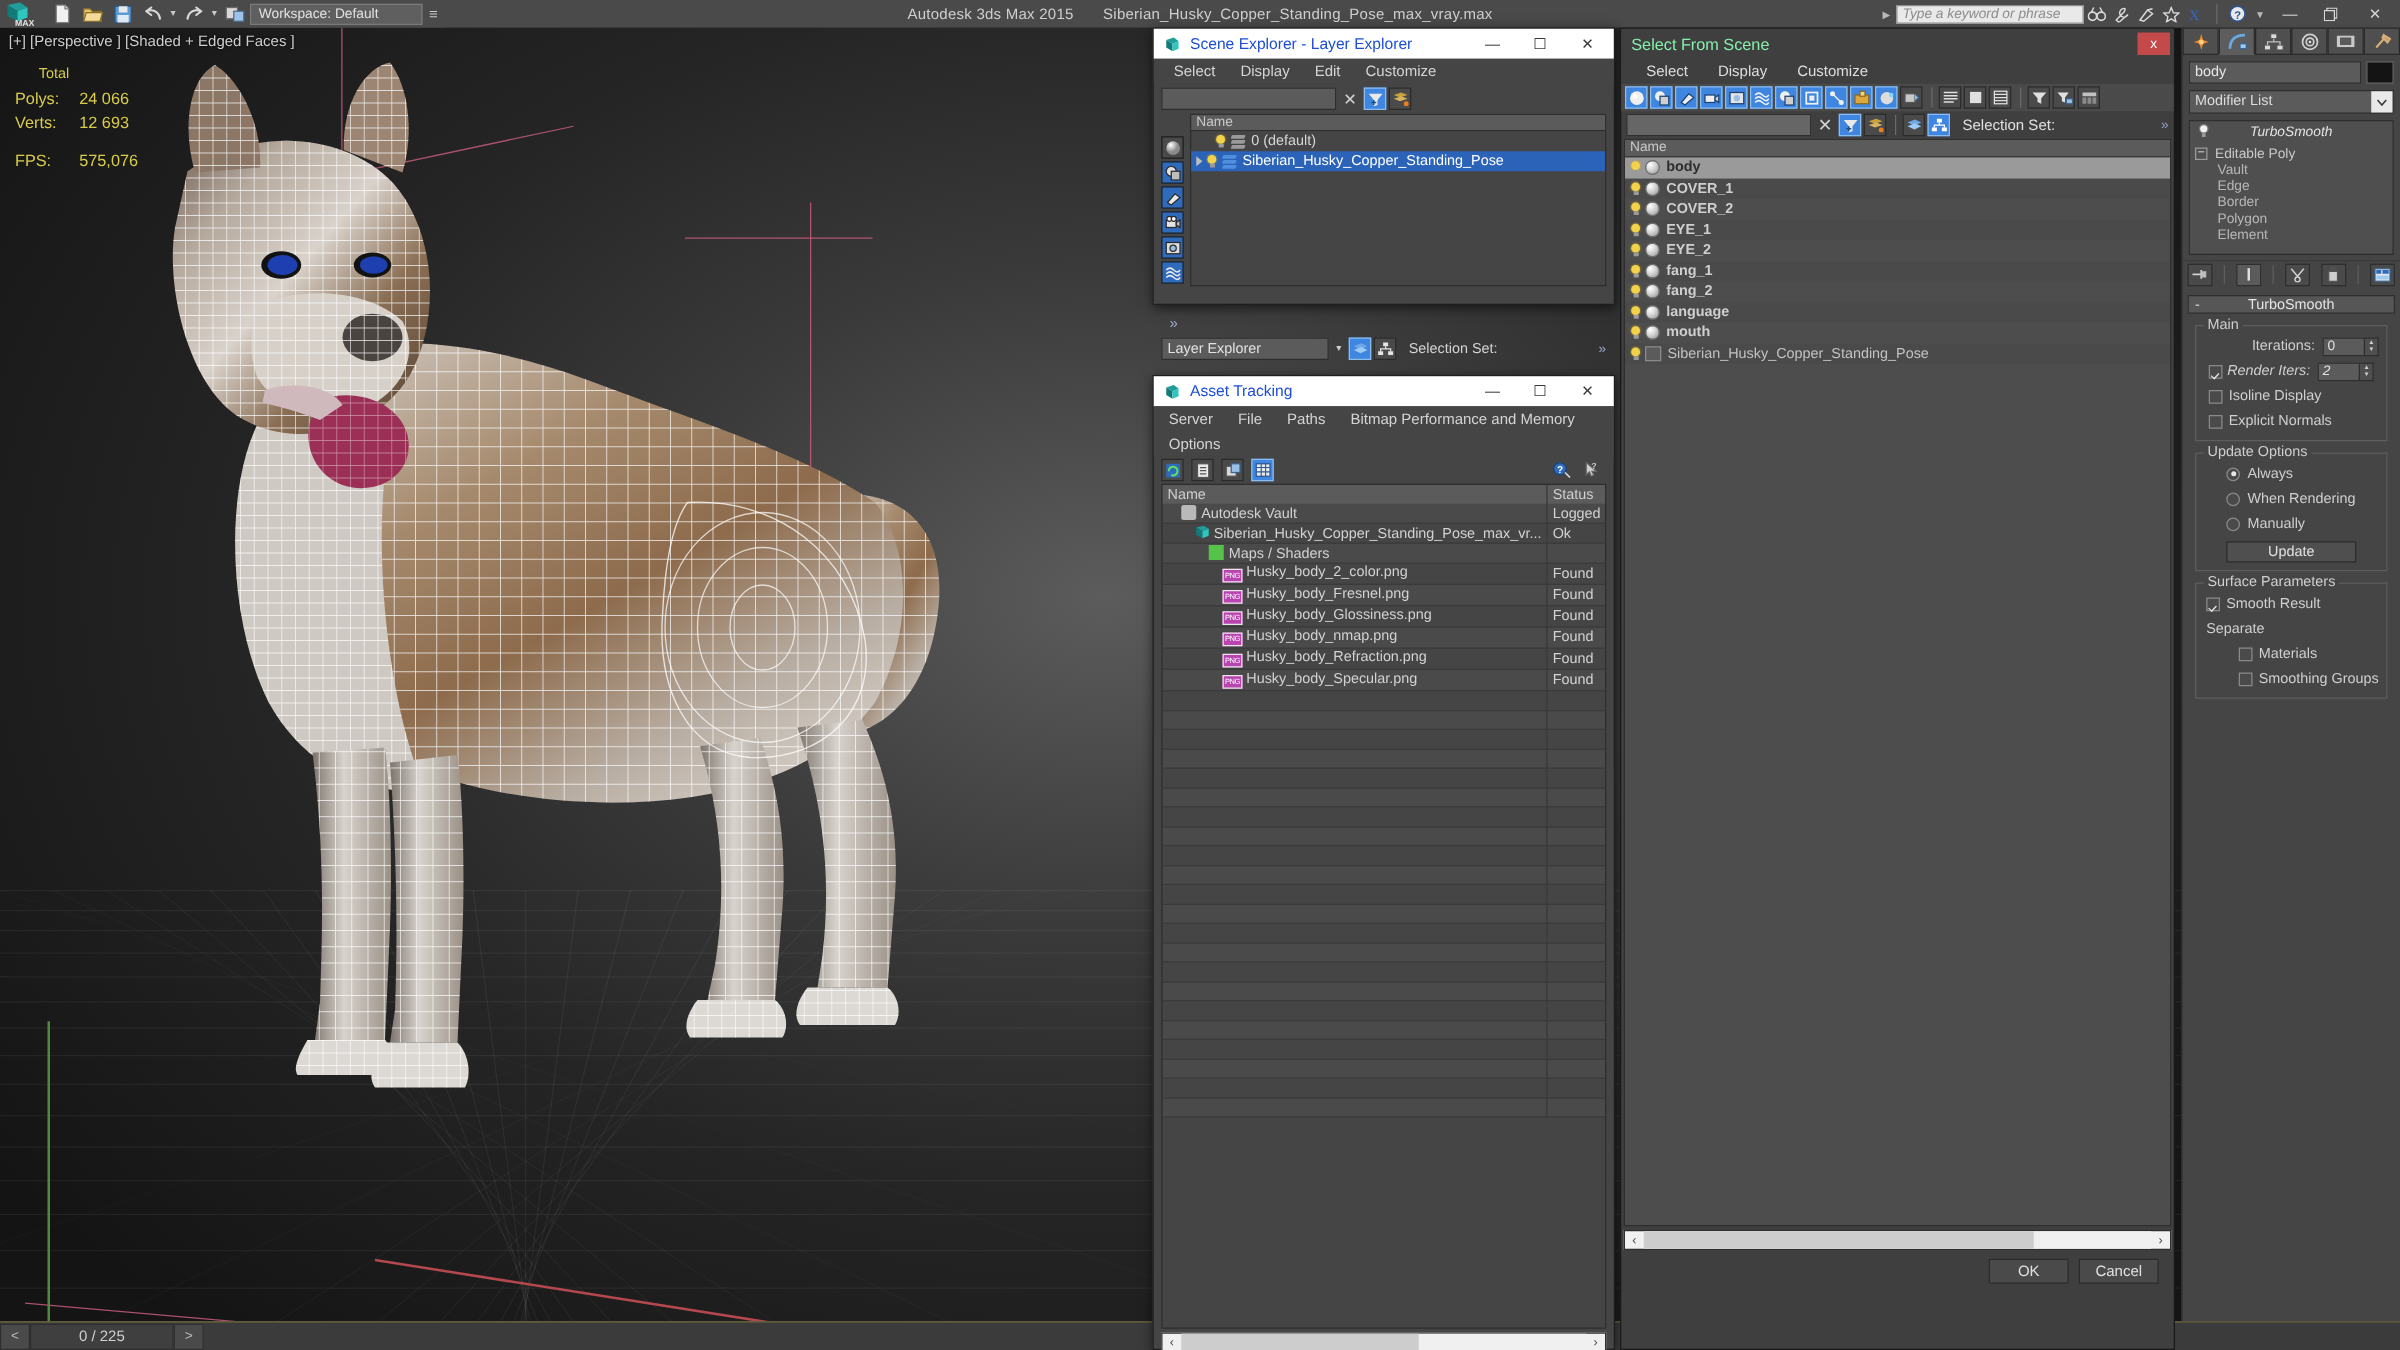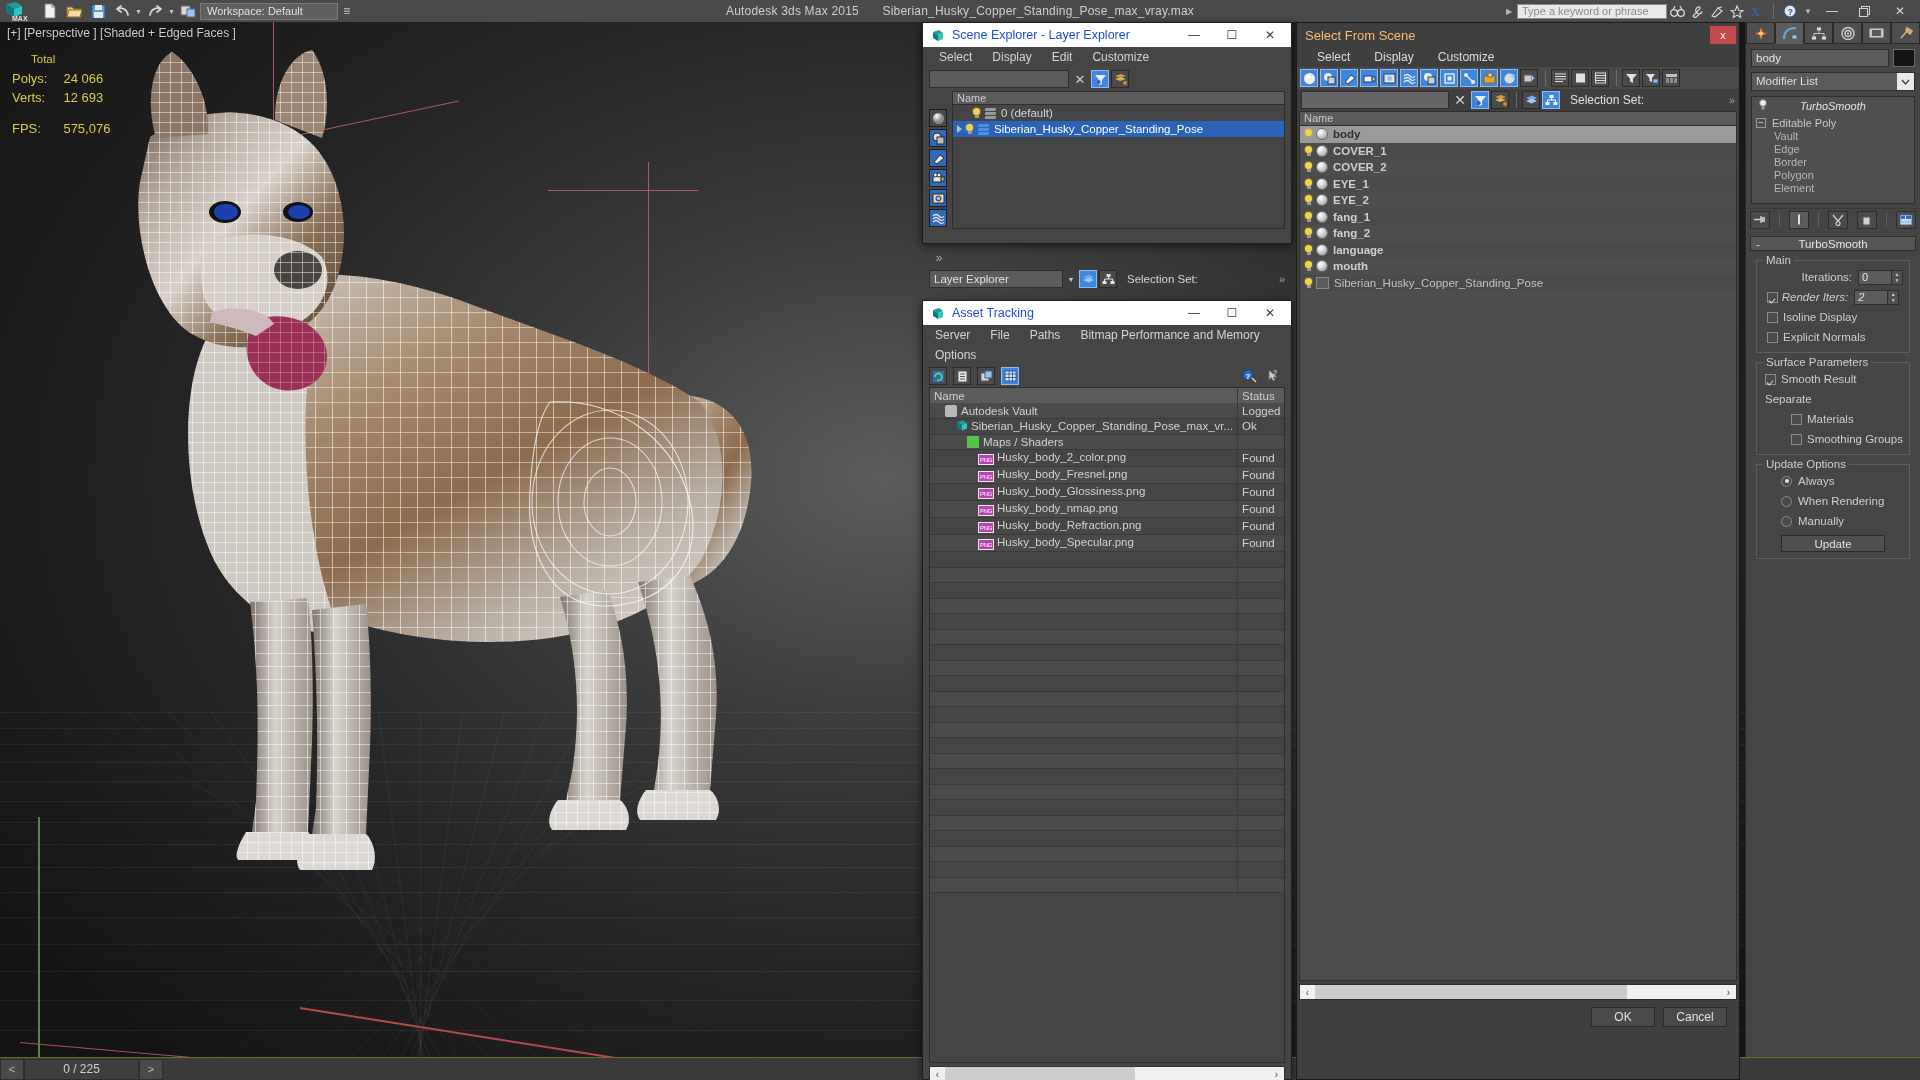--- a/index.html
+++ b/index.html
@@ -10,21 +10,21 @@
 
   
   .titlebar{ position:absolute; left:0; top:0; width:1920px; height:22px;
     background:#4a4a4a; display:flex; align-items:center; }
   .tb-center{ position:absolute; left:0; right:0; text-align:center; font-size:12px;
     color:#cfcfcf; letter-spacing:.2px; }
   .tb-center span{ margin:0 10px; }
   .tb-right{ position:absolute; right:0; top:0; height:22px; display:flex; align-items:center; }
   .tb-arrow{ width:16px; text-align:center; color:#b9b9b9; font-size:8px; }
   .kw-box{ width:150px; height:15px; background:#e9e9e9; border:1px solid #8d8d8d;
-    color:#8b8b8b; font-size:11px; padding:0 4px; line-height:13px;
+    color:#8b8b8b; font-style:italic; font-size:11px; padding:0 4px; line-height:13px;
     overflow:hidden; white-space:nowrap; }
   .tb-ico{ width:20px; height:20px; display:flex; align-items:center; justify-content:center; }
   .tb-ico svg{ display:block; }
   .win-btn{ width:32px; height:22px; display:flex; align-items:center; justify-content:center;
     color:#d6d6d6; font-size:12px; }
   .win-btn:last-child{ width:40px; }
   .tb-sep{ width:1px; height:16px; background:#6a6a6a; margin:0 6px; }
 
   
   .maintool{ position:absolute; left:0; top:0; height:22px; display:flex; align-items:center;
@@ -124,21 +124,21 @@
     line-height:10px; vertical-align:-1px; margin-right:3px; letter-spacing:-.4px;}
   .maxico{ display:inline-block; width:12px; height:12px; vertical-align:-2px; margin-right:3px;}
   .vaultico{ display:inline-block; width:12px; height:12px; background:#b9b9b9;
     vertical-align:-2px; margin-right:4px; border-radius:2px;}
   .mapsico{ display:inline-block; width:12px; height:12px; background:#57c24a;
     vertical-align:-2px; margin-right:4px; }
 
   
   .sfs{ position:absolute; background:#3f3f3f; border:1px solid #191919; }
   .sfs-cap{ height:24px; background:#3f3f3f; display:flex; align-items:center; padding-left:8px;}
-  .sfs-cap .t{ color:#fdba74; font-size:13px; }
+  .sfs-cap .t{ color:#86efac; font-size:13px; }
   .sfs-close{ width:26px; height:18px; background:#c4494b; color:#fff; display:flex;
     align-items:center; justify-content:center; font-size:11px; margin-right:3px; }
   .sfs-menu{ height:20px; background:#3f3f3f; display:flex; align-items:center; padding-left:8px;}
   .sfs-menu .m{ padding:0 12px; color:#dedede; font-size:12px; }
   .sfs-tools{ height:22px; background:#4a4a4a; display:flex; align-items:center; padding:0 3px;}
   .sfs-list{ background:#4d4d4d; }
   .sfs-row{ height:16.5px; display:flex; align-items:center; padding-left:3px;
     font-size:11.5px; font-weight:bold; color:#cfcfcf; }
   .sfs-row.alt{ background:#4a4a4a; }
   .sfs-row.sel{ background:#9a9a9a; color:#2e2e2e; }
@@ -1255,51 +1255,51 @@
         <div class="frow" style="padding-left:4px;">
           <span class="cb"></span>
           <span>Isoline Display</span>
         </div>
         <div class="frow" style="padding-left:4px; margin-bottom:0;">
           <span class="cb"></span>
           <span>Explicit Normals</span>
         </div>
       </div>
 
+      <div class="group" style="padding-bottom:4px;">
+        <span class="gl">Update Options</span>
+        <div class="frow" style="padding-left:18px;">
+          <span class="rb on"></span>
+          <span>Always</span>
+        </div>
+        <div class="frow" style="padding-left:18px;">
+          <span class="rb"></span>
+          <span>When Rendering</span>
+        </div>
+        <div class="frow" style="padding-left:18px; margin-bottom:0;">
+          <span class="rb"></span>
+          <span>Manually</span>
+        </div>
+        <div class="updbtn">Update</div>
+      </div>
+
       <div class="group">
         <span class="gl">Surface Parameters</span>
         <div class="frow" style="padding-left:2px;">
           <span class="cb on"></span>
           <span>Smooth Result</span>
         </div>
         <div class="frow" style="padding-left:2px;">
           <span>Separate</span>
         </div>
         <div class="frow" style="padding-left:28px;">
           <span class="cb"></span>
           <span>Materials</span>
         </div>
         <div class="frow" style="padding-left:28px; margin-bottom:0;">
           <span class="cb"></span>
           <span>Smoothing Groups</span>
         </div>
       </div>
-
-      <div class="group" style="padding-bottom:4px;">
-        <span class="gl">Update Options</span>
-        <div class="frow" style="padding-left:18px;">
-          <span class="rb on"></span>
-          <span>Always</span>
-        </div>
-        <div class="frow" style="padding-left:18px;">
-          <span class="rb"></span>
-          <span>When Rendering</span>
-        </div>
-        <div class="frow" style="padding-left:18px; margin-bottom:0;">
-          <span class="rb"></span>
-          <span>Manually</span>
-        </div>
-        <div class="updbtn">Update</div>
-      </div>
     </div>
   </div>
 
 </div>
 
 </body></html>

